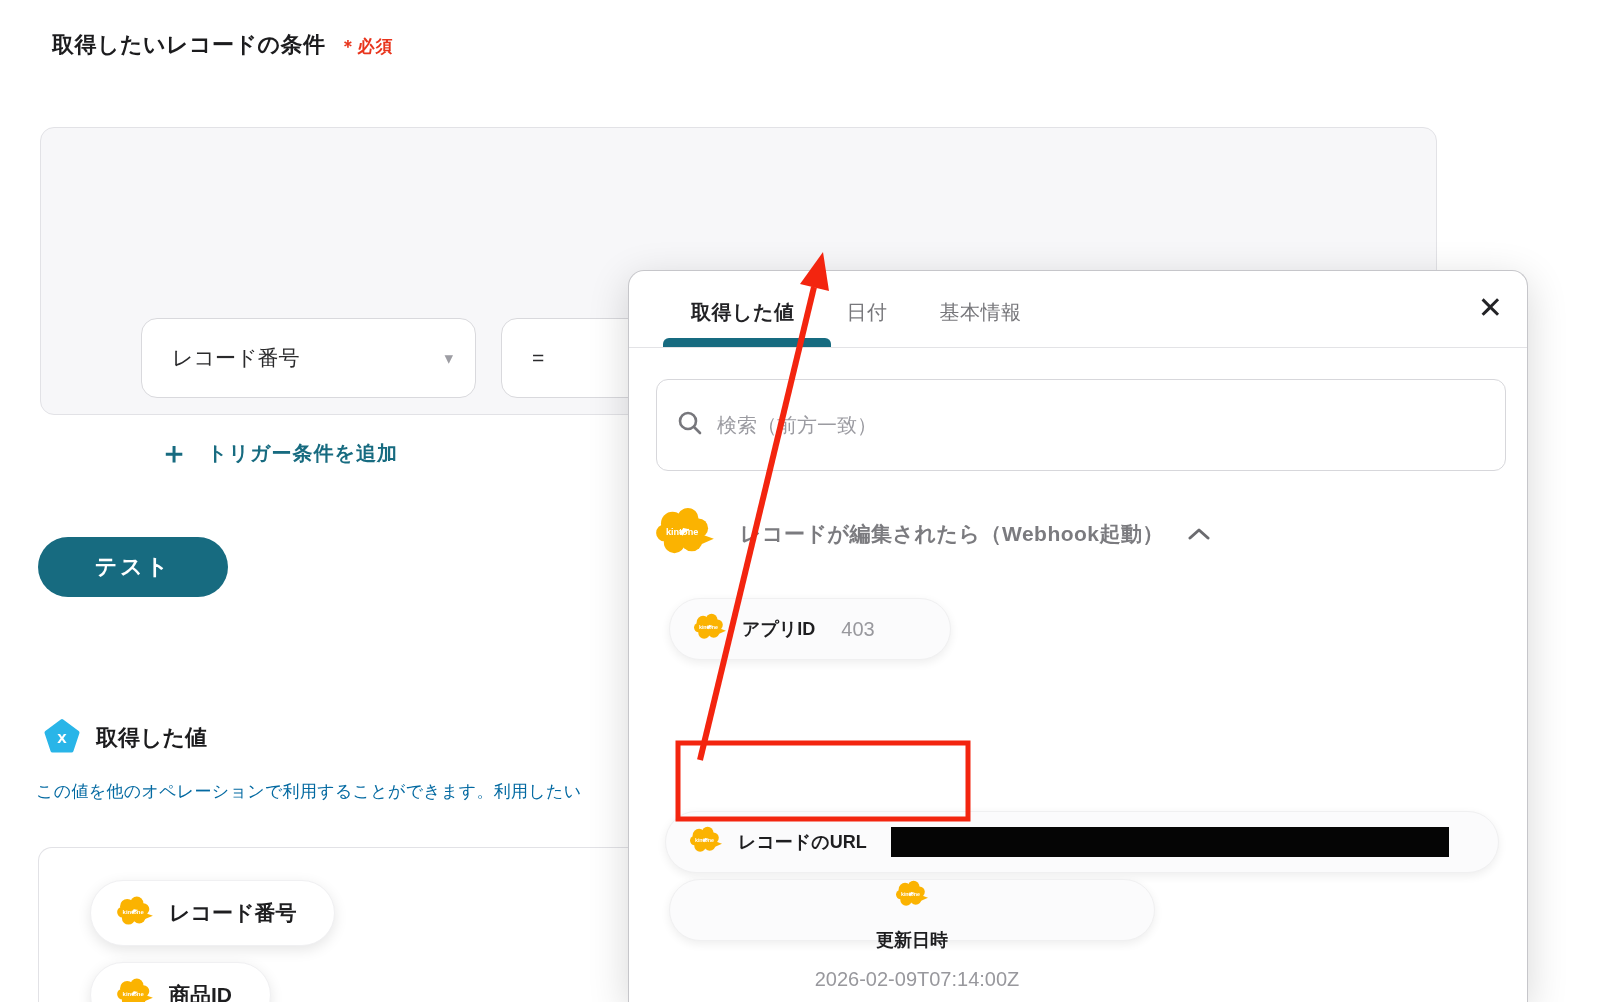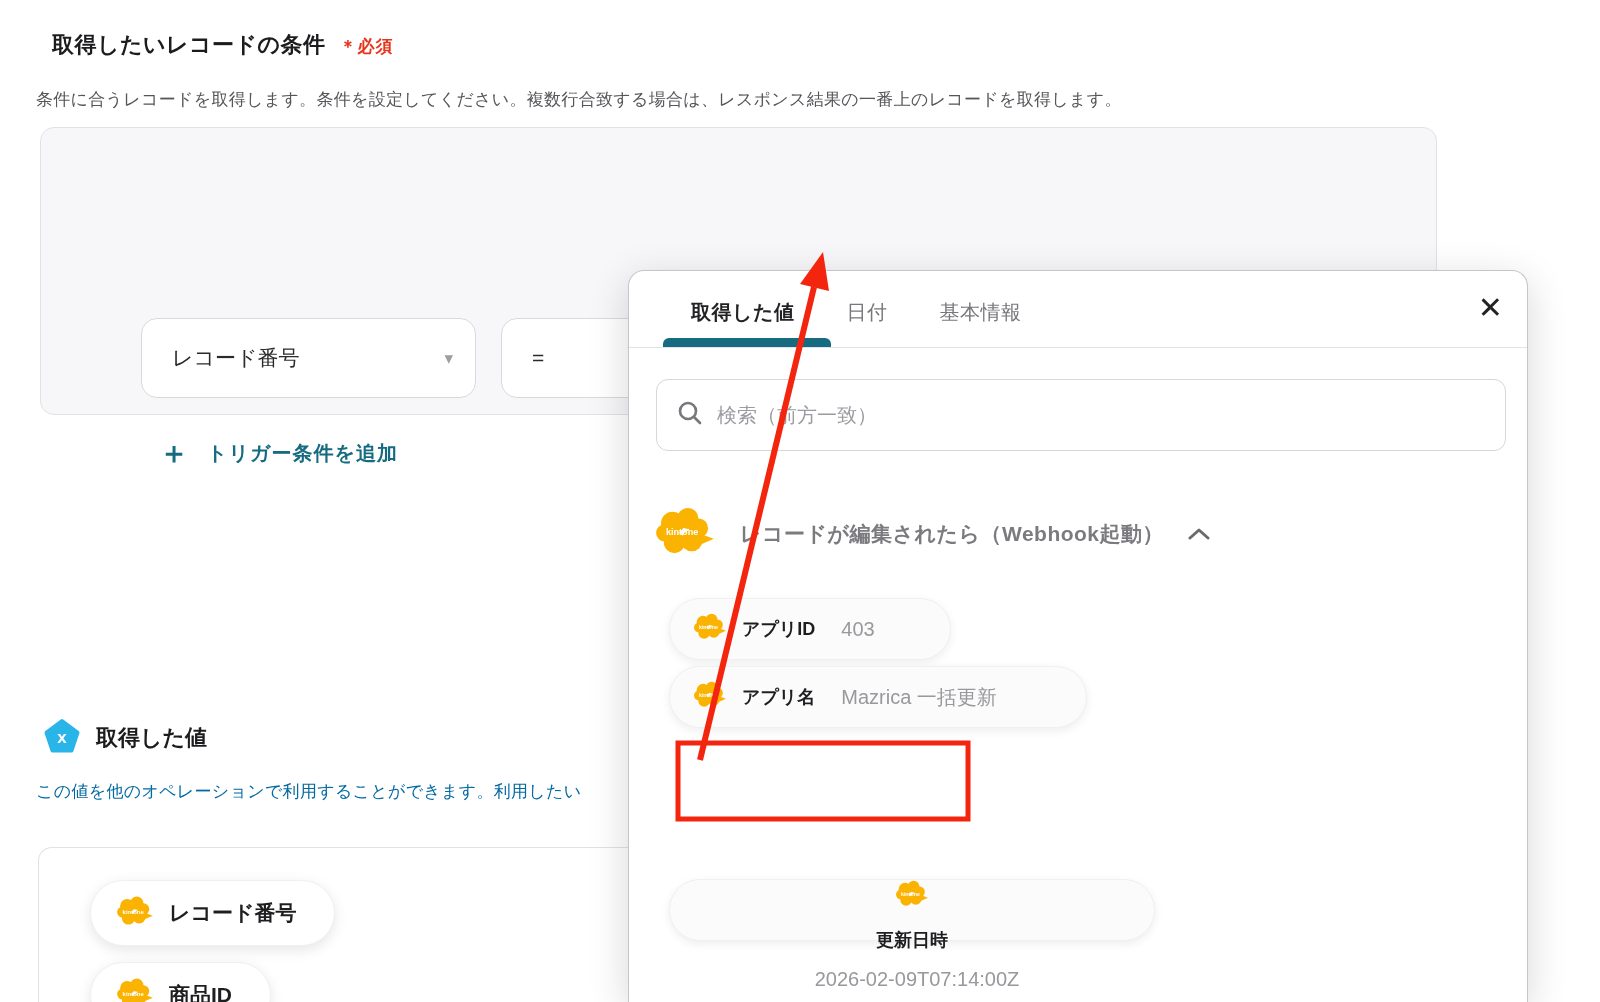--- a/index.html
+++ b/index.html
@@ -50,21 +50,21 @@
   .popup { position:absolute; left:628px; top:270px; width:900px; height:732px; background:#fff;
     border:1px solid #c6c6ca; border-bottom:none; border-radius:16px 16px 0 0;
     box-shadow:0 10px 40px rgba(0,0,0,.16); }
   .tabs { position:absolute; left:62px; top:28px; display:flex; gap:52px; }
   .tab { font-size:20px; color:#77777b; cursor:pointer; letter-spacing:.5px; }
   .tab.active { color:#222225; font-weight:bold; }
   .tab-underline { position:absolute; left:34px; top:67px; width:168px; height:9px; background:#176b80; border-radius:6px 6px 0 0; }
   .tabs-divider { position:absolute; left:0; top:76px; width:100%; border-top:1px solid #e3e3e6; }
   .close-x { position:absolute; right:24px; top:22px; font-size:30px; color:#232326; cursor:pointer; line-height:1; font-weight:400; }
 
-  .search { position:absolute; left:27px; top:108px; width:850px; height:72px; border:1.5px solid #d7d7db;
+  .search { position:absolute; left:27px; top:108px; width:850px; height:92px; border:1.5px solid #d7d7db;
     border-radius:12px; display:flex; align-items:center; padding:0 20px; gap:14px; background:#fff; }
   .search input { flex:1; border:none; outline:none; font-size:20px; color:#333; font-family:inherit; background:transparent; }
   .search input::placeholder { color:#9b9ba1; }
 
   .group-head { position:absolute; left:27px; top:236px; display:flex; align-items:center; cursor:pointer; }
   .group-head .ttl { margin-left:26px; font-size:21px; font-weight:bold; color:#7b7b7f; letter-spacing:.5px; }
   .group-head .chev-up { margin-left:24px; display:flex; }
 
   .pitem { position:absolute; height:62px; border-radius:31px; background:#fbfbfc; border:1px solid #f0f0f1;
     box-shadow:0 3px 10px rgba(0,0,0,.07); display:flex; align-items:center; gap:16px; padding:0 24px; cursor:pointer; }
@@ -83,40 +83,40 @@
   .icon-kintone { display:inline-block; }
 </style>
 </head>
 <body>
 
 <div class="page">
 
   <div class="sec-title">
     <span>取得したいレコードの条件</span><span class="req">＊必須</span>
   </div>
-  <div class="sec-desc">条件に合うレコードを取得します。条件を設定してください。複数行合致する場合は、レスポンス結果の一番上のレコードを取得します。</div>
 
   <div class="cond-panel">
     <div class="cond-box box1">
       <span>レコード番号</span>
       <span class="chev">▾</span>
     </div>
     <div class="cond-box box2">
       <span>=</span>
       <span class="chev">▾</span>
     </div>
     <div class="cond-box box3">
       <input type="text" value="" style="">
     </div>
     <div class="add-link">
       <span class="plus">＋</span>
       <span class="lbl">トリガー条件を追加</span>
     </div>
   </div>
 
+  <button class="test-btn">テスト</button>
 
   <div class="rv-head">
     <span>
       <svg width="36" height="36" viewBox="0 0 36 36">
         <polygon points="18,3 33.5,14.5 27.5,32.5 8.5,32.5 2.5,14.5" fill="#29B5E8" stroke="#29B5E8" stroke-width="4" stroke-linejoin="round"></polygon>
         <text x="18" y="25" text-anchor="middle" font-size="17" font-weight="bold" fill="#fff" font-family="Liberation Sans, sans-serif">x</text>
       </svg>
     </span>
     <span class="ttl">取得した値</span>
   </div>
@@ -214,40 +214,40 @@
               <circle cx="9" cy="27" r="9"></circle>
               <polygon points="46,28 60,33 44,40"></polygon>
             </g>
             <text x="27" y="30" text-anchor="middle" font-size="10" font-weight="bold" fill="#fff" font-family="Liberation Sans, sans-serif">kintone</text>
           </svg>
       </span>
       <span class="lbl">アプリID</span>
       <span class="val">403</span>
     </div>
 
-    <div class="pitem pi-2">
+
+
+    <div class="pitem pi-4">
       <span class="icon-kintone">
         <svg width="32" height="28" viewBox="0 0 60 52">
             <g fill="#FBB301">
               <circle cx="17" cy="17" r="12"></circle>
               <circle cx="33" cy="12" r="11"></circle>
               <circle cx="44" cy="22" r="10"></circle>
               <circle cx="37" cy="35" r="11"></circle>
               <circle cx="19" cy="37" r="11"></circle>
               <circle cx="9" cy="27" r="9"></circle>
               <polygon points="46,28 60,33 44,40"></polygon>
             </g>
             <text x="27" y="30" text-anchor="middle" font-size="10" font-weight="bold" fill="#fff" font-family="Liberation Sans, sans-serif">kintone</text>
           </svg>
       </span>
-      <span class="lbl">アプリ名</span>
-      <span class="val">Mazrica 一括更新</span>
-    </div>
-
-
+      <span class="lbl">レコードのURL</span>
+      <span class="redact-bar"></span>
+    </div>
 
     <div class="pitem pi-5">
       <span class="icon-kintone">
         <svg width="32" height="28" viewBox="0 0 60 52">
             <g fill="#FBB301">
               <circle cx="17" cy="17" r="12"></circle>
               <circle cx="33" cy="12" r="11"></circle>
               <circle cx="44" cy="22" r="10"></circle>
               <circle cx="37" cy="35" r="11"></circle>
               <circle cx="19" cy="37" r="11"></circle>

